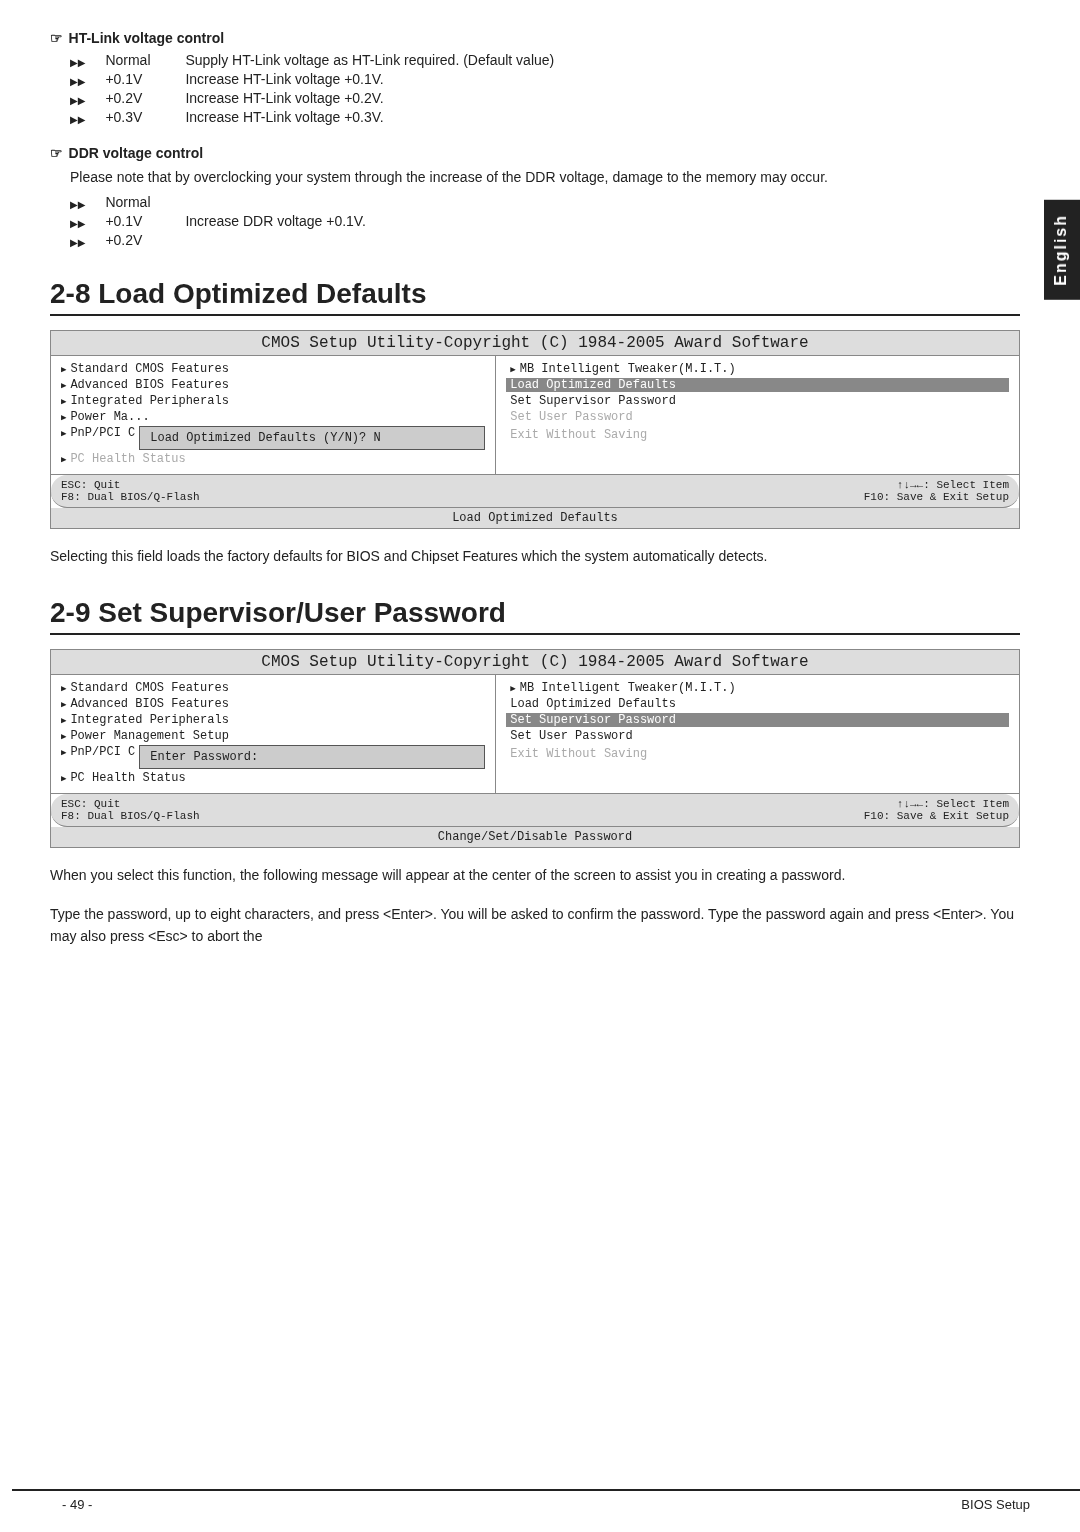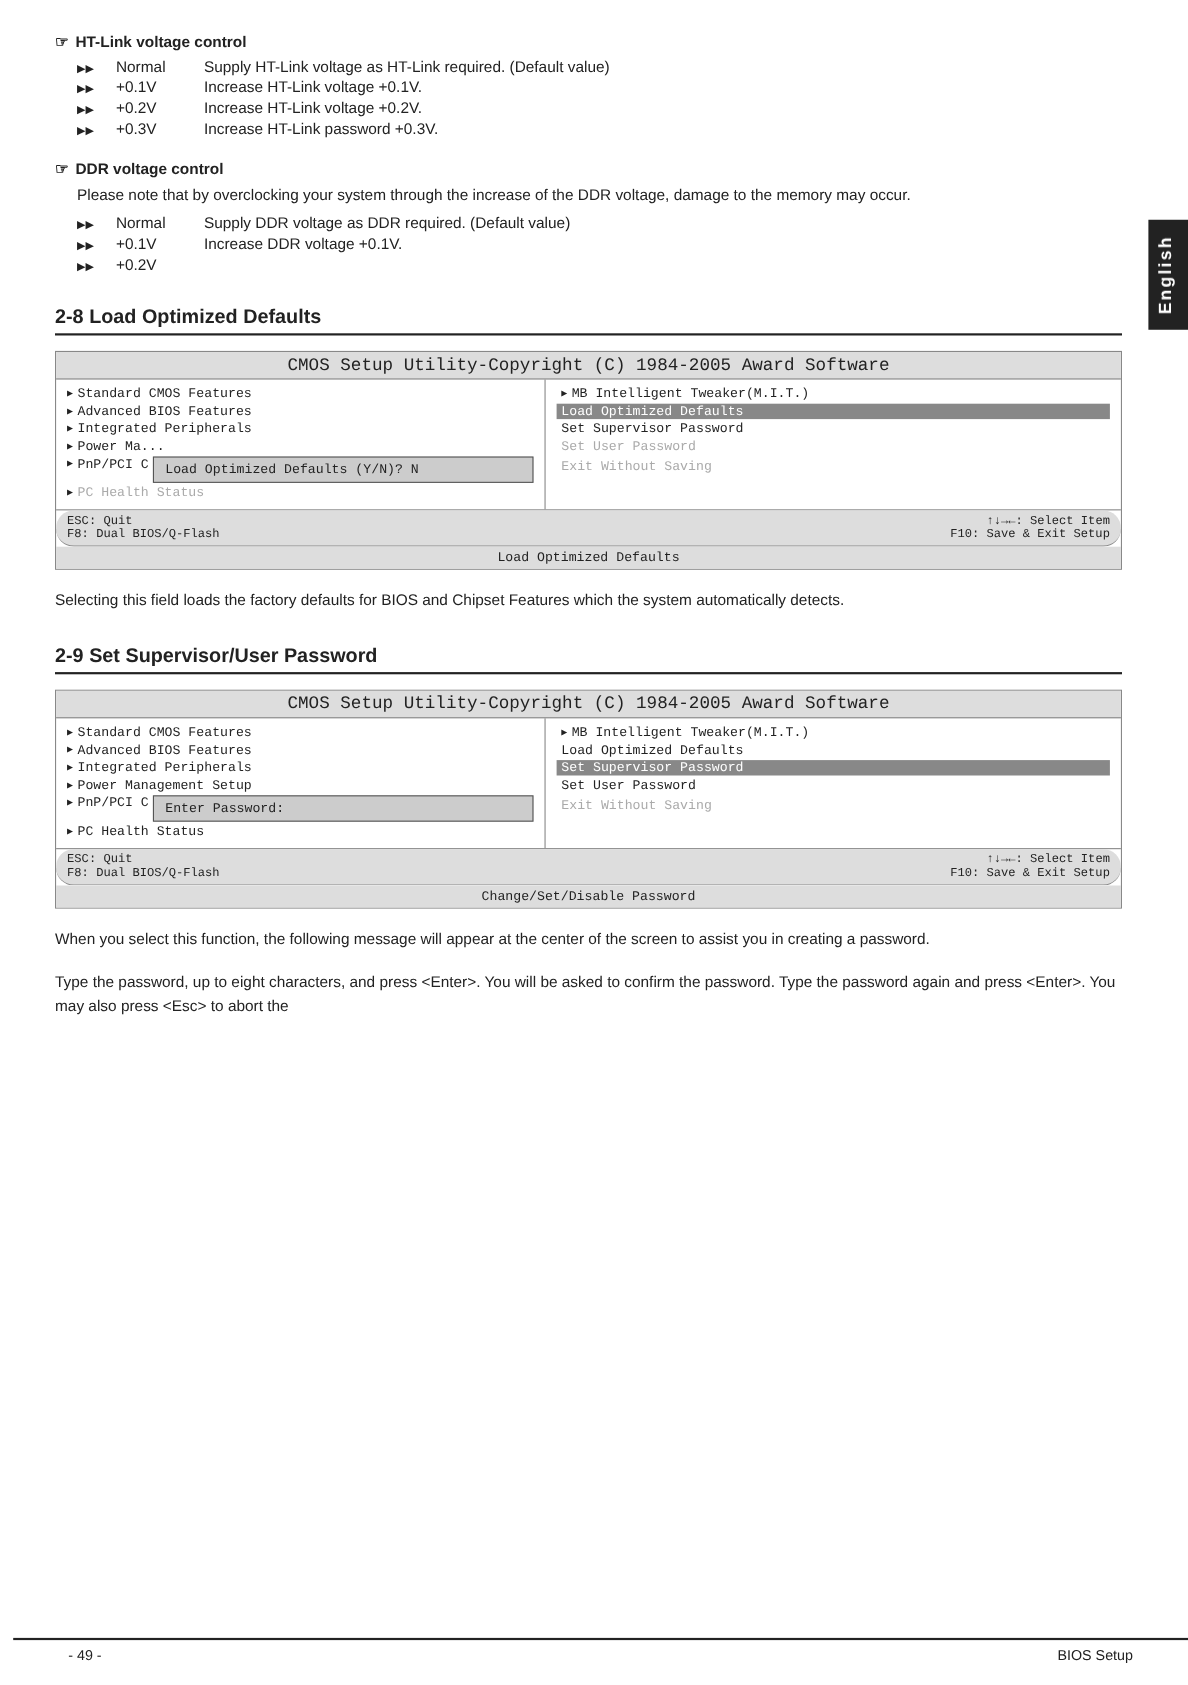--- a/index.html
+++ b/index.html
@@ -84,21 +84,21 @@
       flex: 1;
     }
 
     .note-text {
       margin: 6px 0 6px 20px;
       line-height: 1.5;
     }
 
     
     .section-heading {
-      font-size: 18px;
+      font-size: 28px;
       font-weight: bold;
       margin: 30px 0 14px 0;
       padding-bottom: 4px;
       border-bottom: 2px solid #222;
     }
 
     
     .bios-box {
       border: 1px solid #888;
       margin-bottom: 16px;
@@ -233,32 +233,31 @@
       <li>
         <span class="item-key">+0.1V</span>
         <span class="item-desc">Increase HT-Link voltage +0.1V.</span>
       </li>
       <li>
         <span class="item-key">+0.2V</span>
         <span class="item-desc">Increase HT-Link voltage +0.2V.</span>
       </li>
       <li>
         <span class="item-key">+0.3V</span>
-        <span class="item-desc">Increase HT-Link password +0.3V.</span>
+        <span class="item-desc">Increase HT-Link voltage +0.3V.</span>
       </li>
     </ul>
   </div>
 
   <div class="section-intro">
     <div class="subsection-title">DDR voltage control</div>
     <p class="note-text">Please note that by overclocking your system through the increase of the DDR voltage, damage to the memory may occur.</p>
     <ul class="item-list">
       <li>
         <span class="item-key">Normal</span>
-        <span class="item-desc">Supply DDR voltage as DDR required. (Default value)</span>
       </li>
       <li>
         <span class="item-key">+0.1V</span>
         <span class="item-desc">Increase DDR voltage +0.1V.</span>
       </li>
       <li>
         <span class="item-key">+0.2V</span>
       </li>
     </ul>
   </div>

